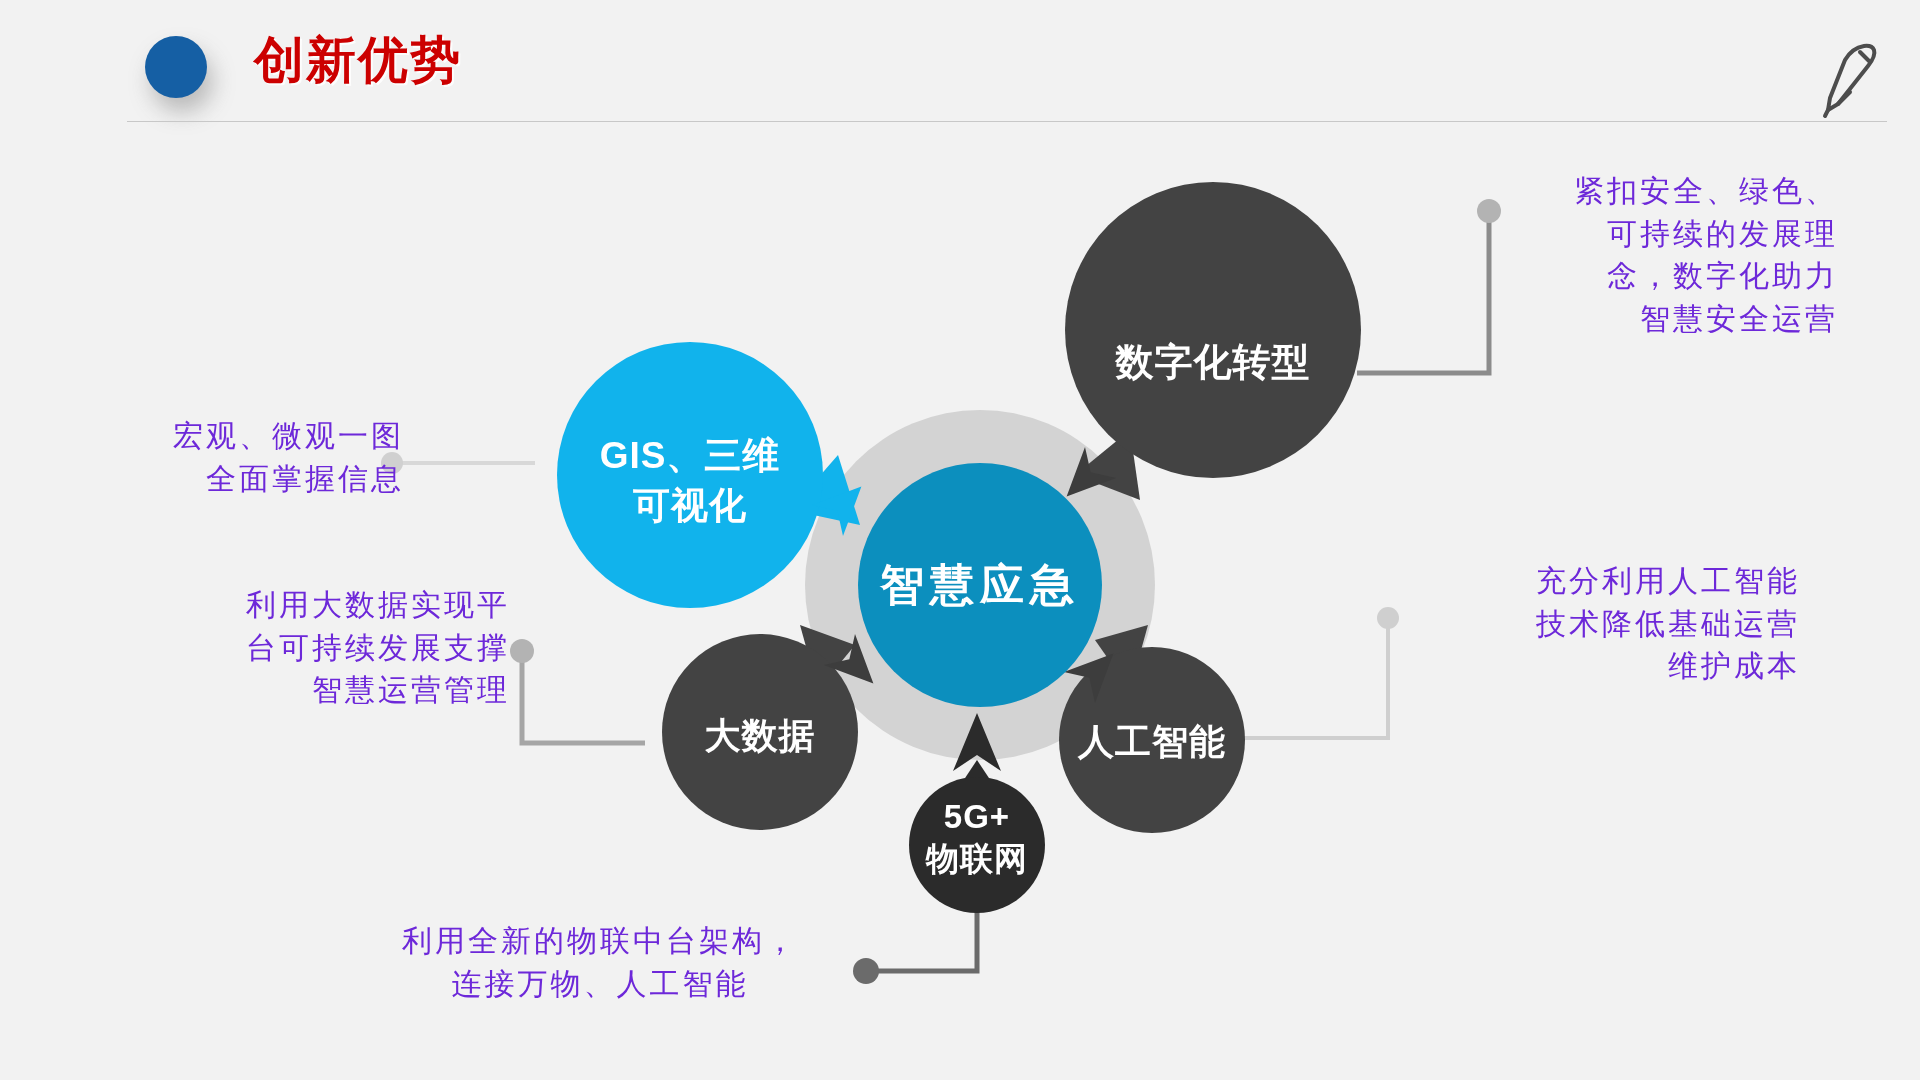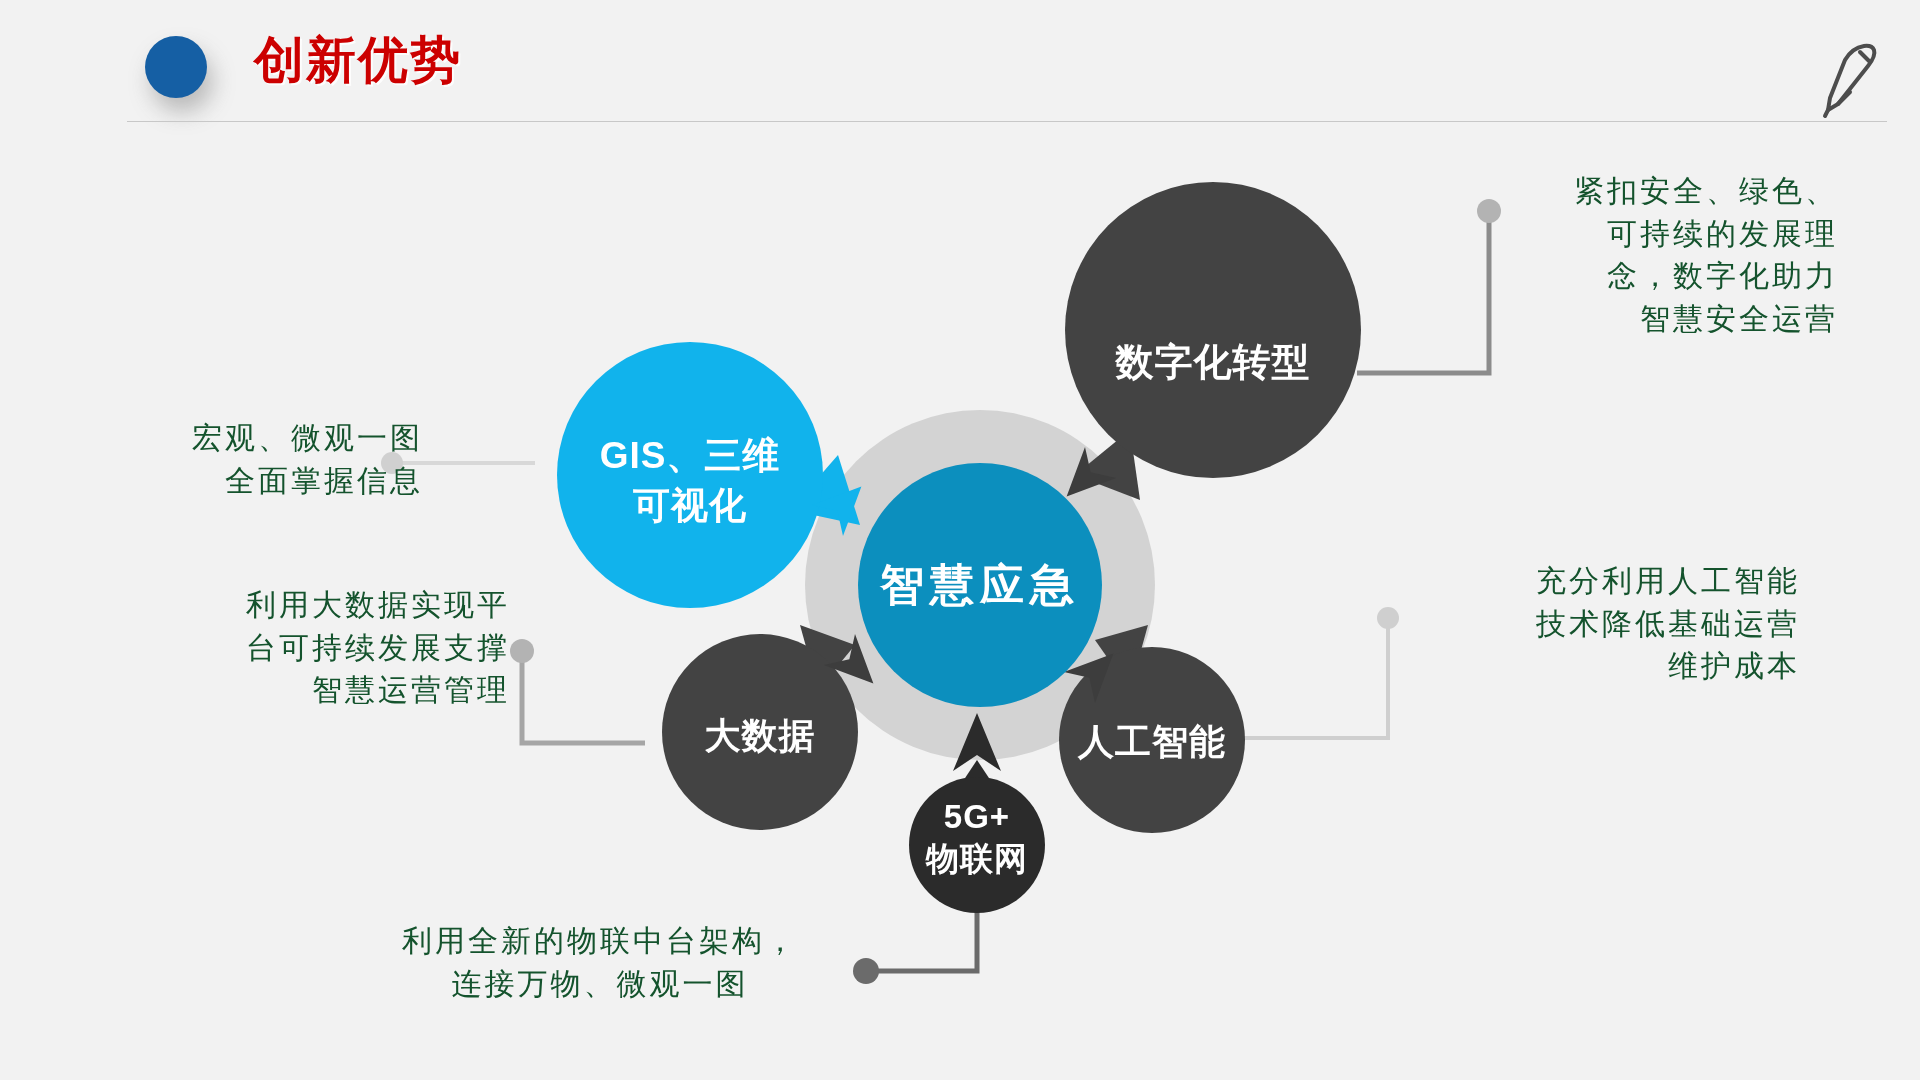--- a/index.html
+++ b/index.html
@@ -55,31 +55,31 @@
   
   #diagram {
     position: absolute;
     left: 0; top: 0;
     width: 1920px; height: 1080px;
   }
 
   
   .annot {
     position: absolute;
-    color: #14532d;
+    color: #6d28d9;
     font-size: 30px;
     line-height: 1.42;
     letter-spacing: 3px;
     white-space: pre-line;
   }
   .annot.right { text-align: right; }
   .annot.left  { text-align: right; }
   .annot.center { text-align: center; }
 
-  #annot-gis      { left: 43px;   top: 417px;  width: 380px; }
+  #annot-gis      { left: 24px;   top: 417px;  width: 380px; font-family: Liberation Mono, monospace; }
   #annot-bigdata  { left: 110px;  top: 584px;  width: 400px; }
   #annot-iot      { left: 350px;  top: 920px;  width: 500px; }
   #annot-digital  { left: 1498px; top: 170px;  width: 340px; }
   #annot-ai       { left: 1400px; top: 560px;  width: 400px; }
 
   
 </style>
 </head>
 <body>
 
@@ -192,20 +192,20 @@
 
 </svg>
 </div>
 
 <div class="annot right" id="annot-gis">宏观、微观一图
 全面掌握信息</div>
 <div class="annot right" id="annot-bigdata">利用大数据实现平
 台可持续发展支撑
 智慧运营管理</div>
 <div class="annot center" id="annot-iot">利用全新的物联中台架构，
-连接万物、微观一图</div>
+连接万物、人工智能</div>
 <div class="annot right" id="annot-digital">紧扣安全、绿色、
 可持续的发展理
 念，数字化助力
 智慧安全运营</div>
 <div class="annot left" id="annot-ai">充分利用人工智能
 技术降低基础运营
 维护成本</div>
 
 </body></html>

